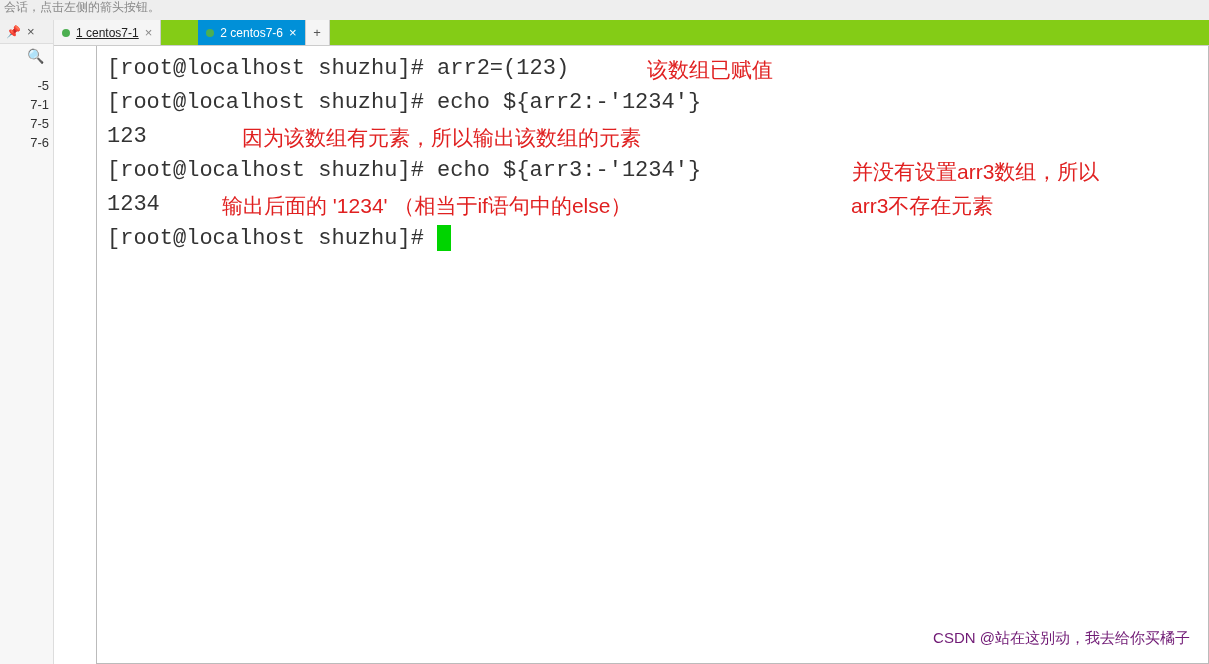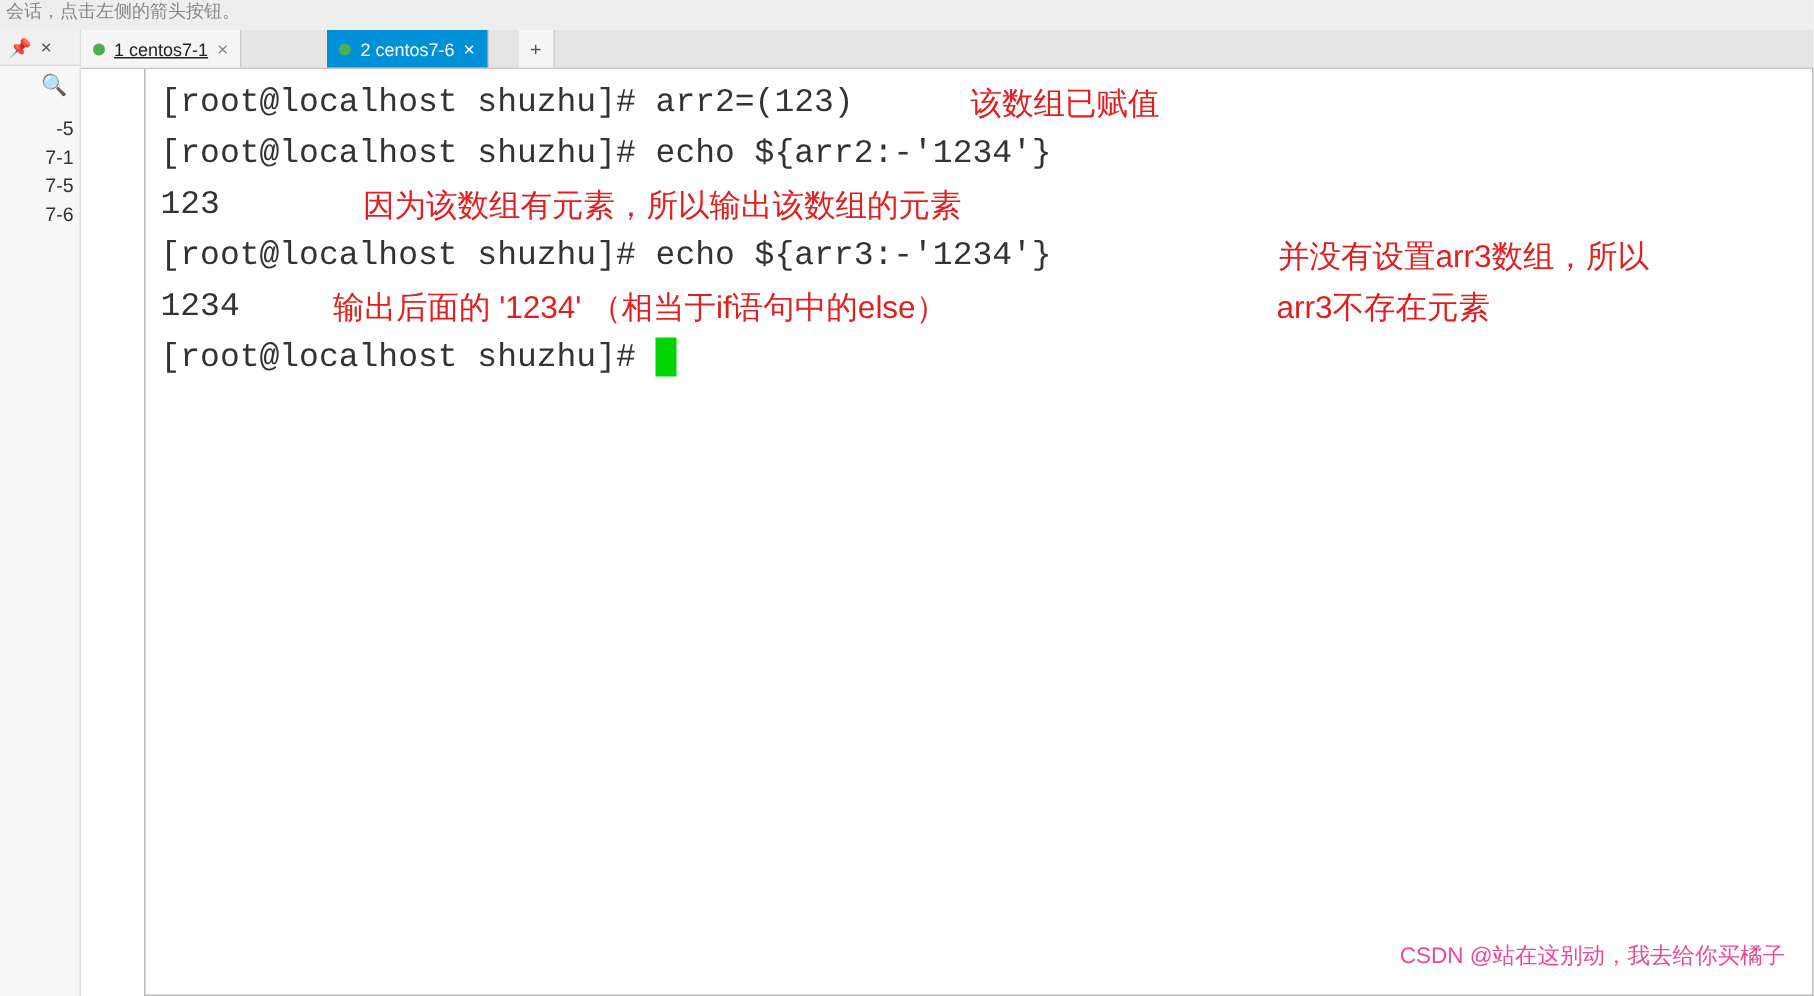--- a/index.html
+++ b/index.html
@@ -78,25 +78,24 @@
       text-align: right;
     }
     .content {
       flex: 1;
       display: flex;
       flex-direction: column;
       background: #fff;
     }
     .tab-bar {
       height: 26px;
-      background: #e5e5e5;
+      background: #84cc16;
       border-bottom: 1px solid #ccc;
       display: flex;
       align-items: stretch;
-      gap: 20px;
     }
     .tab {
       display: flex;
       align-items: center;
       padding: 0 8px;
       border-right: 1px solid #ccc;
       font-size: 12px;
       color: #222;
       background: #f5f5f5;
       gap: 6px;
@@ -151,21 +150,21 @@
       display: inline-block;
       width: 14px;
       height: 26px;
       background: #00d400;
       vertical-align: text-bottom;
     }
     .watermark {
       position: absolute;
       right: 18px;
       bottom: 14px;
-      color: #ec4899;
+      color: #701a75;
       font-size: 15px;
       font-family: "Microsoft YaHei", sans-serif;
     }
   </style>
 </head>
 <body>
 
 <div class="top-hint">会话，点击左侧的箭头按钮。</div>
 
 <div class="main-area">

